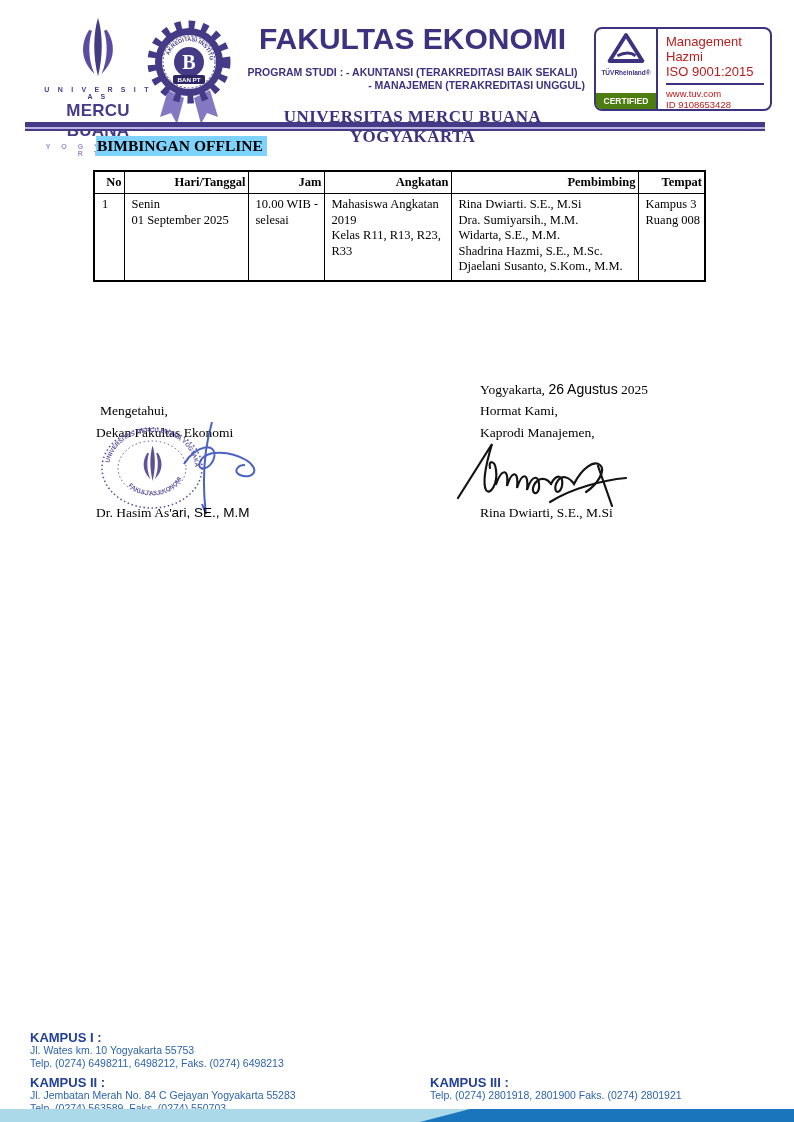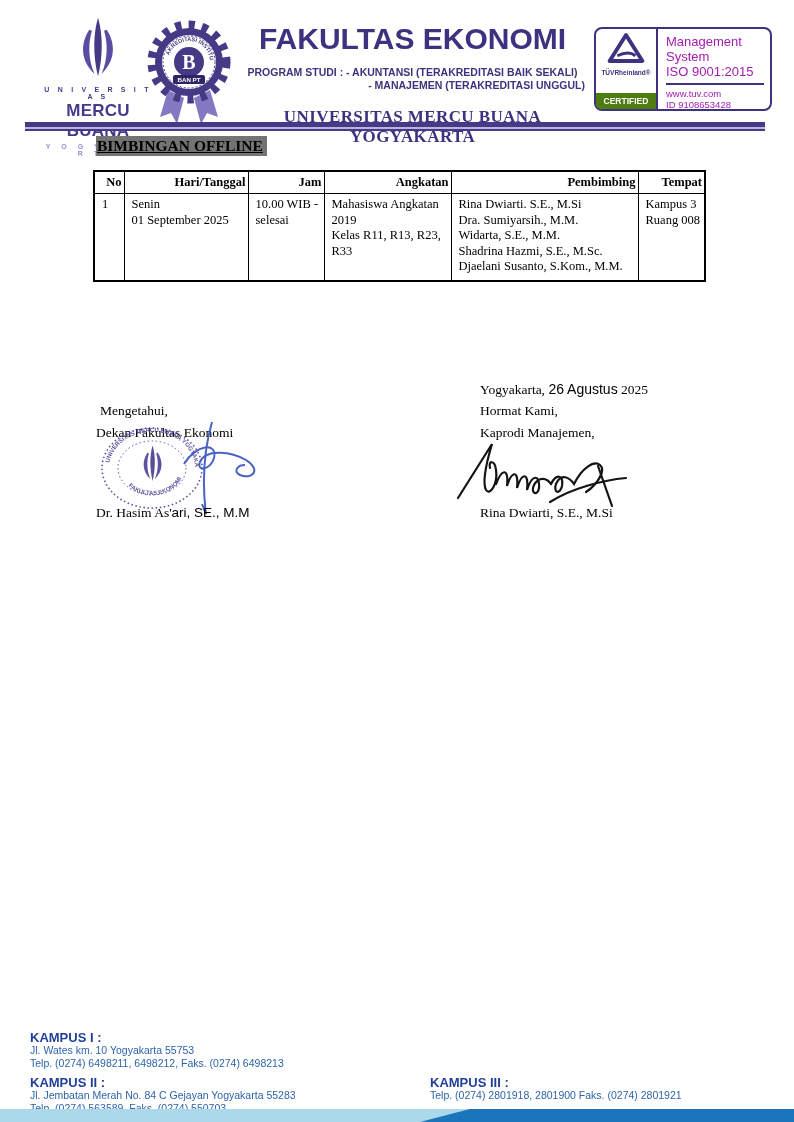--- a/index.html
+++ b/index.html
@@ -21,33 +21,33 @@
   .programs{margin-top:10px;font:bold 10.5px "Liberation Sans",sans-serif;line-height:13px;}
   .programs .p2{text-align:right;margin-left:116px;}
   .univ-full{margin-top:15px;font:bold 17px "Liberation Serif",serif;letter-spacing:0.4px;}
 
   .iso-box{left:594px;top:27px;width:178px;height:84px;border:2px solid #3d327f;border-radius:8px;
            display:flex;background:#fff;box-sizing:border-box;}
   .iso-left{width:62px;border-right:2px solid #3d327f;position:relative;text-align:center;padding-top:3px;box-sizing:border-box;}
   .tuv-brand{font:bold 6.5px "Liberation Sans",sans-serif;color:#3d327f;margin-top:1px;}
   .certified{position:absolute;bottom:0;left:0;right:0;background:#4d7c0f;color:#fff;
              font:bold 8.5px "Liberation Sans",sans-serif;padding:3px 0;border-radius:0 0 0 5px;}
-  .iso-right{flex:1;padding:5px 0 0 8px;color:#a21caf;font:13px "Liberation Sans",sans-serif;line-height:15px;}
+  .iso-right{flex:1;padding:5px 0 0 8px;color:#b91c1c;font:13px "Liberation Sans",sans-serif;line-height:15px;}
   .iso-sep{border-top:2px solid #3d327f;margin:4px 6px 3px 0;}
   .iso-small{font-size:9.5px;line-height:11px;}
 
   .hdr-rule{left:25px;top:122px;width:740px;}
   .hdr-rule .r1{height:5px;background:#443a85;}
   .hdr-rule .r2{height:2px;background:#bcb4e0;}
   .hdr-rule .r3{height:2px;background:#443a85;}
 
   
   .doc-title{left:96px;top:137px;}
-  .doc-title span{background:#737373;font:bold 15.5px "Liberation Serif",serif;
-                  text-decoration:underline;padding:1px 4px 2px 1px;}
+  .doc-title span{background:#7dd3fc;font:bold 15.5px "Liberation Serif",serif;
+                  padding:1px 4px 2px 1px;}
 
   table.sched{position:absolute;left:93px;top:170px;border-collapse:collapse;table-layout:fixed;
               border:2px solid #000;font-size:12.5px;}
   table.sched th,table.sched td{border:1px solid #000;}
   table.sched th{font-weight:bold;text-align:right;height:19px;padding:1px 2px;}
   table.sched td{vertical-align:top;padding:3px 4px 5px 7px;line-height:15.5px;}
 
   .closing{left:96px;top:295px;width:614px;font-size:13.5px;line-height:21px;}
 
   .sig-line{font-size:13.5px;}
@@ -112,21 +112,21 @@
     <div class="iso-left">
       <svg width="38" height="32" viewBox="0 0 44 36">
         <path d="M22 3 L41 33 L3 33 Z" fill="none" stroke="#3d327f" stroke-width="4.5" stroke-linejoin="round"></path>
         <path d="M12 27 C20 23 28 23 33 27" fill="none" stroke="#3d327f" stroke-width="3.5"></path>
       </svg>
       <div class="tuv-brand">TÜVRheinland®</div>
       <div class="certified">CERTIFIED</div>
     </div>
     <div class="iso-right">
       <div>Management</div>
-      <div>System</div>
+      <div>Hazmi</div>
       <div>ISO 9001:2015</div>
       <div class="iso-sep"></div>
       <div class="iso-small">www.tuv.com</div>
       <div class="iso-small">ID 9108653428</div>
     </div>
   </div>
 
   <div class="abs hdr-rule">
     <div class="r1"></div>
       <div class="r2"></div>

